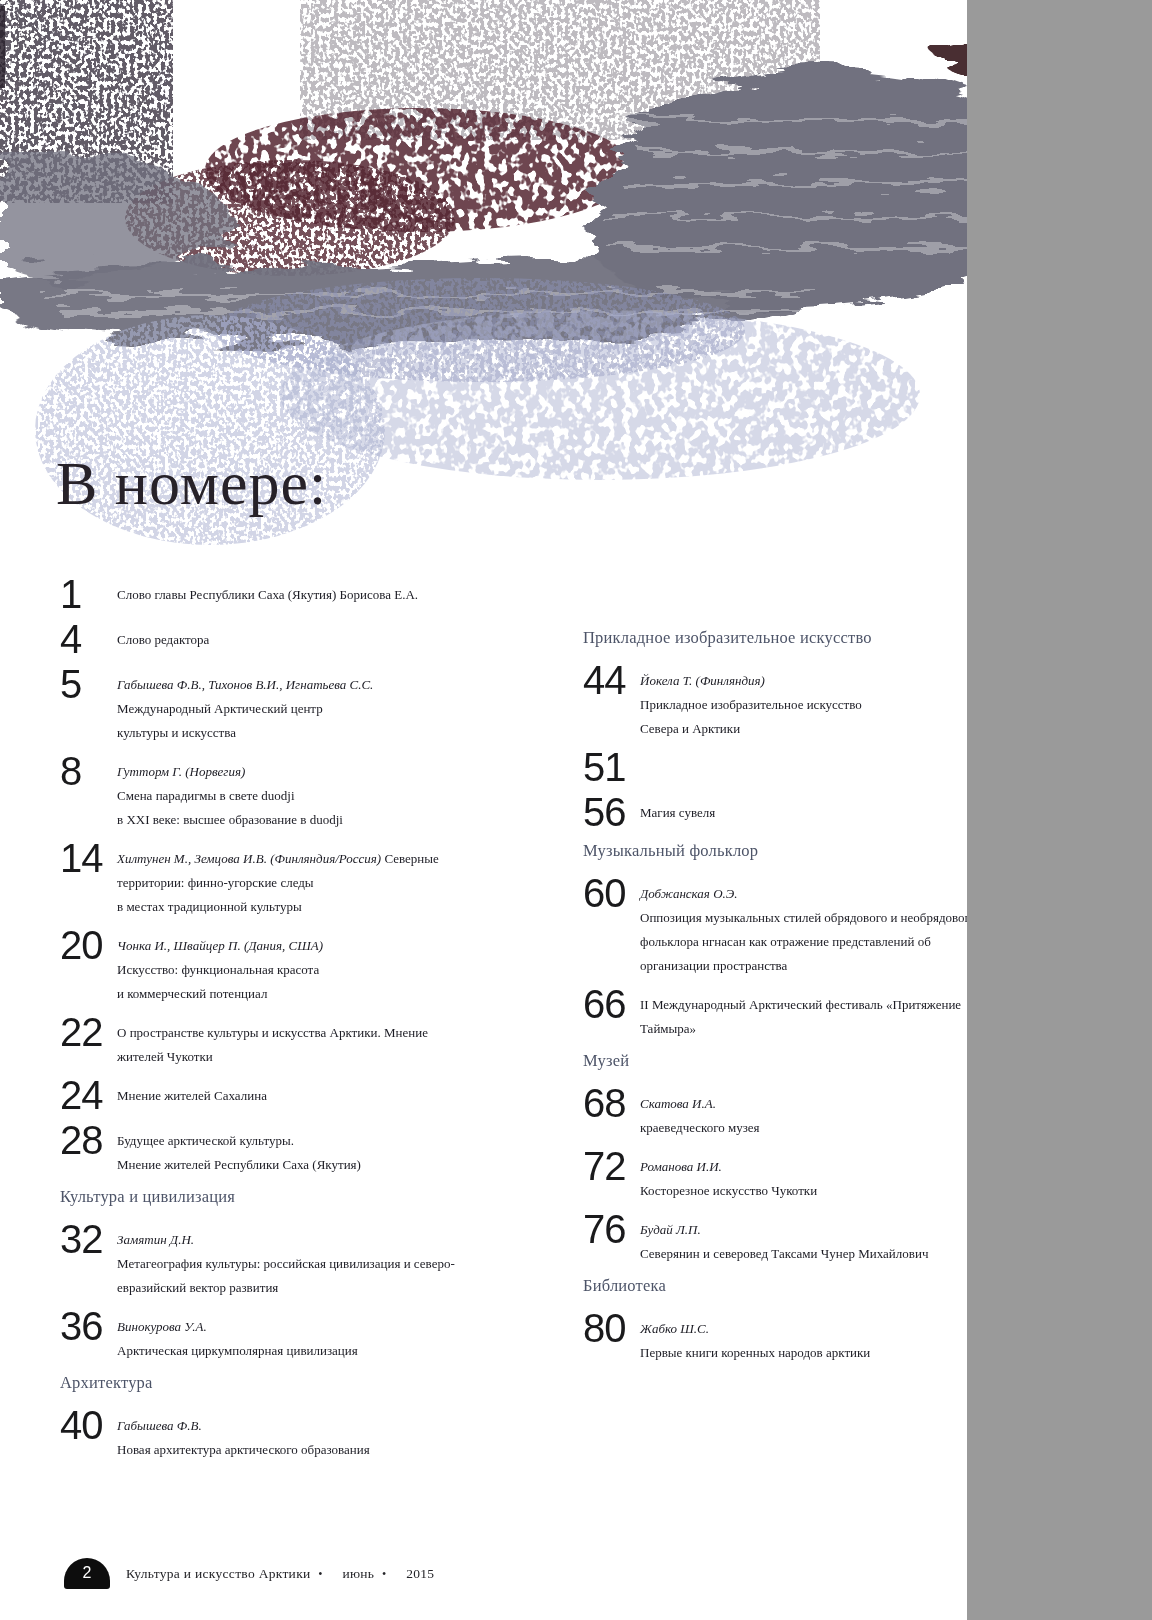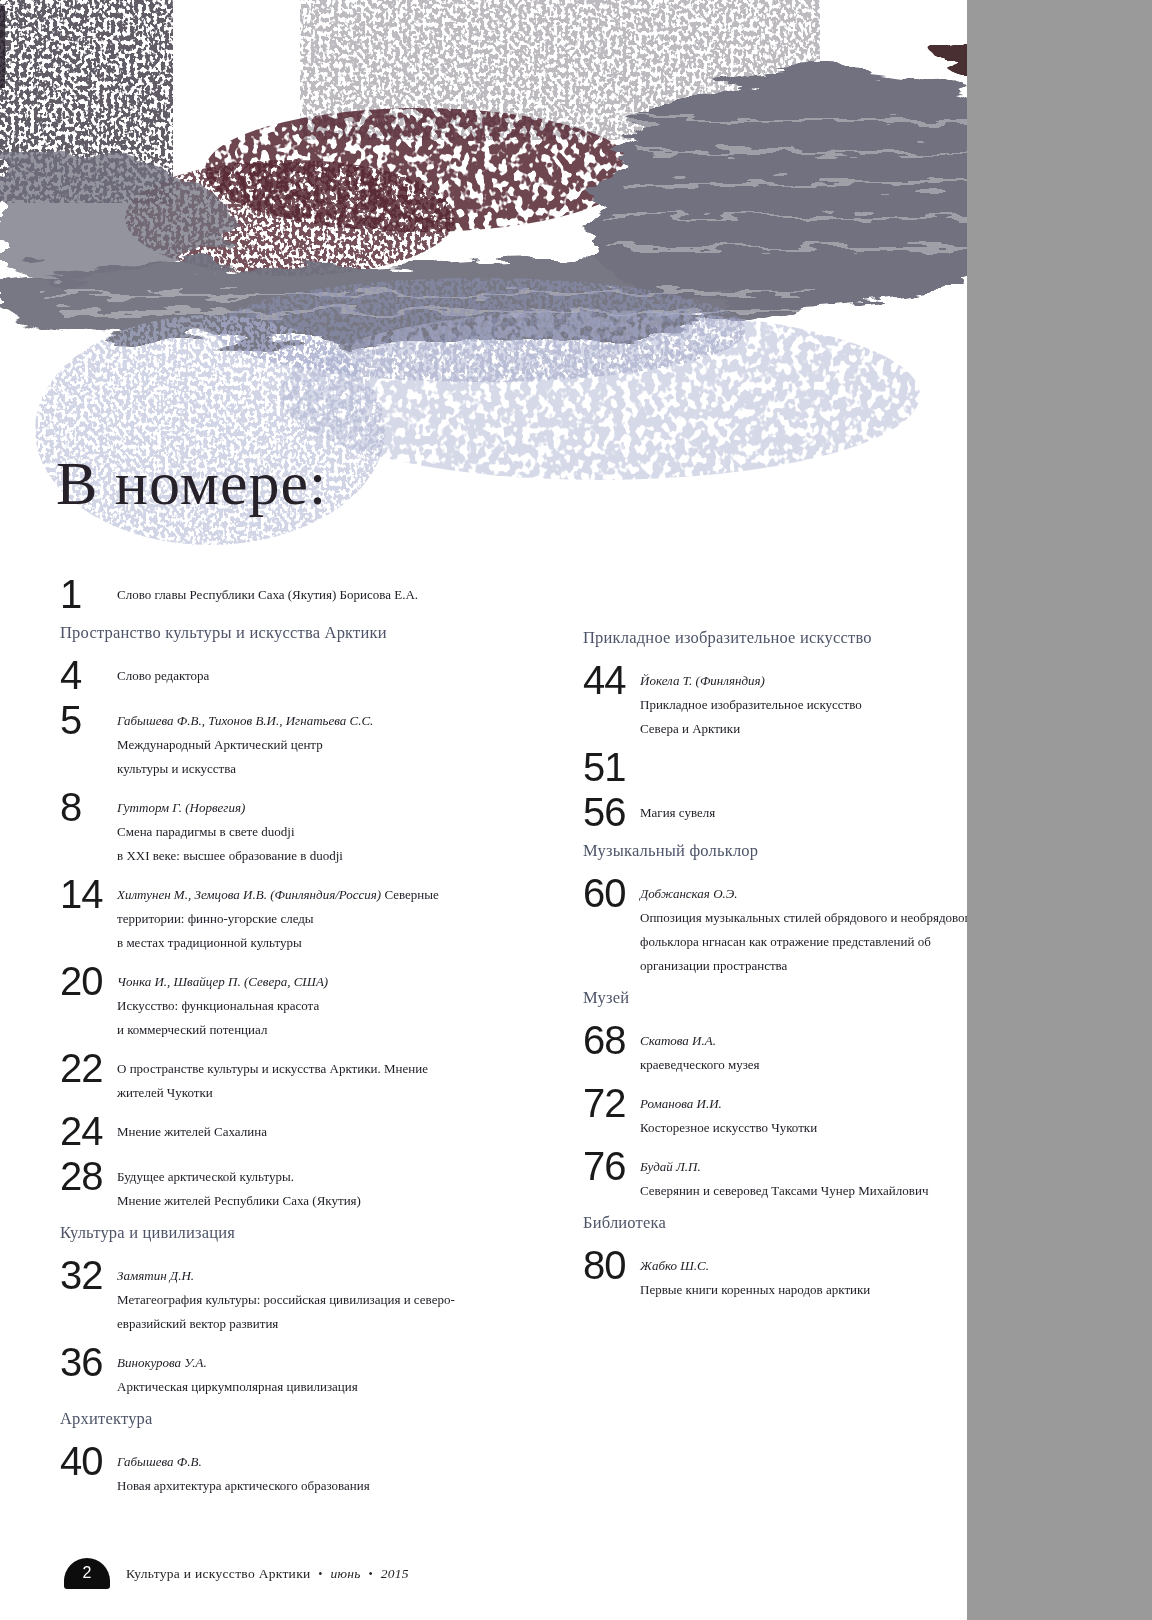--- a/index.html
+++ b/index.html
@@ -18,21 +18,21 @@
        font-size:40px;line-height:38px;color:#1a1a1c;letter-spacing:-1px;}
   .lines{padding-top:8px;font-size:13px;line-height:24px;color:#1c1c24;}
   .line{white-space:nowrap;}
   .au{font-style:italic;margin-top:28px;}
   .footer{position:absolute;left:64px;top:1558px;display:flex;align-items:center;gap:16px;}
   .badge{width:46px;height:30px;background:#0d0d0d;border-radius:23px 23px 3px 3px;
          color:#ffffff;font-family:"Liberation Sans",sans-serif;font-size:16px;
          display:flex;align-items:center;justify-content:center;padding-bottom:1px;}
   .fline{font-size:13.5px;color:#242428;letter-spacing:.3px;}
   .fline .dot{margin:0 4px;font-size:12px;}
-  .fline .it{font-style:italic;}
+  .fline .it{margin-left:12px;}
 </style>
 </head>
 <body>
 
 <div class="page">
 
   <svg class="art" width="1152" height="620" viewBox="0 0 1152 620" aria-hidden="true">
     <defs>
       <filter id="fRough" x="-30%" y="-60%" width="160%" height="220%">
         <feTurbulence type="fractalNoise" baseFrequency="0.012 0.05" numOctaves="4" seed="7" result="t"></feTurbulence>
@@ -98,21 +98,20 @@
 
   <h1 class="title">В номере:</h1>
 
   <div class="col col-left" id="col-left">
       <div class="entry">
         <div class="num">1</div>
         <div class="lines">
           <div class="line"><span>Слово главы Республики Саха (Якутия) Борисова Е.А.</span></div>
         </div>
       </div>
-      <div class="section">Пространство культуры и искусства Арктики</div>
       <div class="entry">
         <div class="num">4</div>
         <div class="lines">
           <div class="line"><span>Слово редактора</span></div>
         </div>
       </div>
       <div class="entry">
         <div class="num">5</div>
         <div class="lines">
           <div class="line"><span class="au">Габышева Ф.В., Тихонов В.И., Игнатьева С.С.</span></div>
@@ -132,21 +131,21 @@
         <div class="num">14</div>
         <div class="lines">
           <div class="line"><span class="au">Хилтунен М., Земцова И.В. (Финляндия/Россия)</span><span> Северные</span></div>
           <div class="line"><span>территории: финно-угорские следы</span></div>
           <div class="line"><span>в местах традиционной культуры</span></div>
         </div>
       </div>
       <div class="entry">
         <div class="num">20</div>
         <div class="lines">
-          <div class="line"><span class="au">Чонка И., Швайцер П. (Севера, США)</span></div>
+          <div class="line"><span class="au">Чонка И., Швайцер П. (Дания, США)</span></div>
           <div class="line"><span>Искусство: функциональная красота</span></div>
           <div class="line"><span>и коммерческий потенциал</span></div>
         </div>
       </div>
       <div class="entry">
         <div class="num">22</div>
         <div class="lines">
           <div class="line"><span>О пространстве культуры и искусства Арктики. Мнение</span></div>
           <div class="line"><span>жителей Чукотки</span></div>
         </div>
@@ -209,20 +208,27 @@
         </div>
       </div>
       <div class="section">Музыкальный фольклор</div>
       <div class="entry">
         <div class="num">60</div>
         <div class="lines">
           <div class="line"><span class="au">Добжанская О.Э.</span></div>
           <div class="line"><span>Оппозиция музыкальных стилей обрядового и необрядового</span></div>
           <div class="line"><span>фольклора нгнасан как отражение представлений об</span></div>
           <div class="line"><span>организации пространства</span></div>
+        </div>
+      </div>
+      <div class="entry">
+        <div class="num">66</div>
+        <div class="lines">
+          <div class="line"><span>II Международный Арктический фестиваль «Притяжение</span></div>
+          <div class="line"><span>Таймыра»</span></div>
         </div>
       </div>
       <div class="section">Музей</div>
       <div class="entry">
         <div class="num">68</div>
         <div class="lines">
           <div class="line"><span class="au">Скатова И.А.</span></div>
           <div class="line"><span>краеведческого музея</span></div>
         </div>
       </div>

